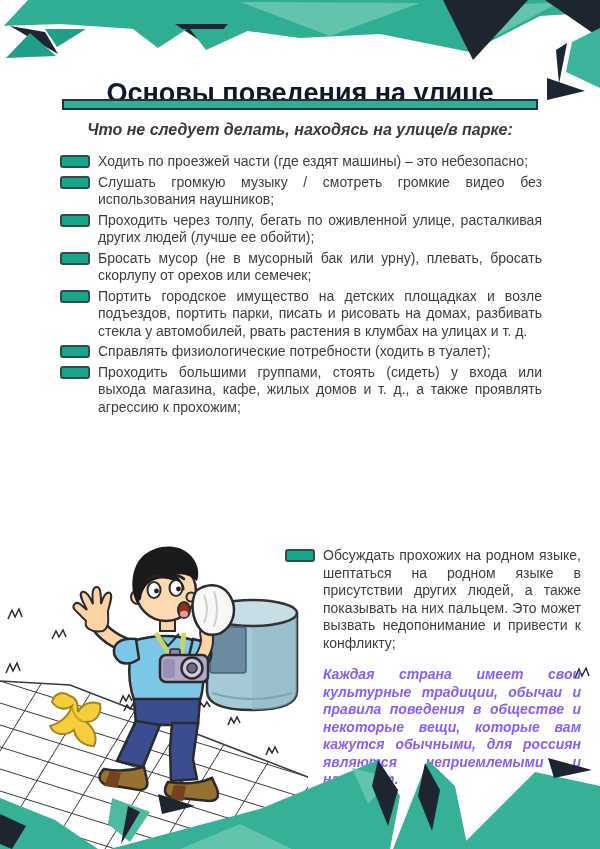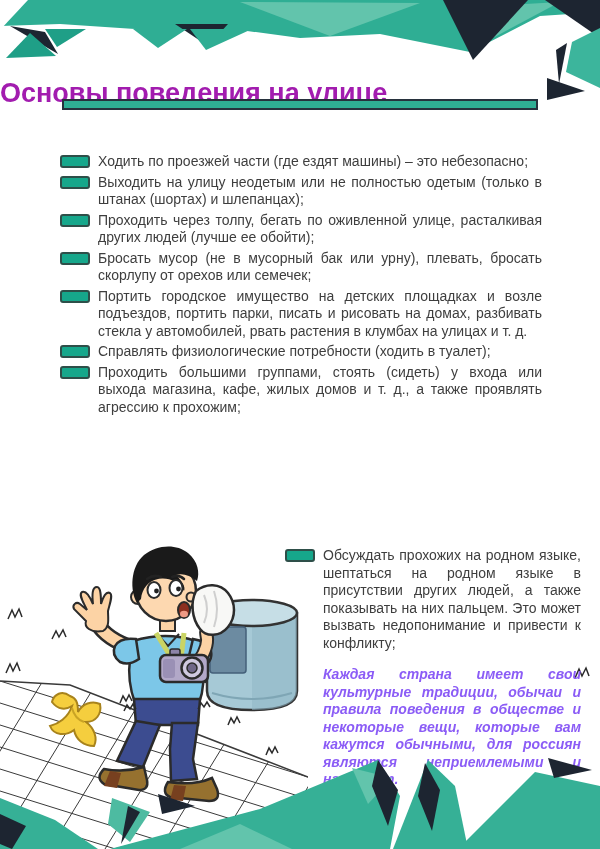--- a/index.html
+++ b/index.html
@@ -10,21 +10,21 @@
   }
   svg { display:block; }
   .deco { position:absolute; left:0; pointer-events:none; }
   .deco-top { top:0; z-index:2; }
   .deco-bottom { bottom:0; z-index:4; }
   .illustration { position:absolute; left:0; top:533px; z-index:1; }
   .grass-right { position:absolute; left:572px; top:660px; z-index:1; }
 
   .title {
     position:absolute; top:60px; left:0; right:0; z-index:3;
-    text-align:left; font-size:27px; font-weight:700; color:#a21caf;
+    text-align:center; font-size:27px; font-weight:700; color:#0f172a;
   }
   .title-bar {
     position:absolute; top:99px; left:62px; width:472px; height:7px; z-index:3;
     background:#2fae94; border:2px solid #27313d;
   }
   .subtitle {
     position:absolute; top:121px; left:0; right:0; z-index:3;
     text-align:center; font-size:16px; font-style:italic; font-weight:700; color:#3a3a3a;
   }
 
@@ -195,29 +195,30 @@
     <polygon points="378,6 398,36 388,72 372,32" fill="#1d2531"></polygon>
     <polygon points="180,95 240,70 292,95" fill="#62c4ac"></polygon>
     <polygon points="393,95 428,6 455,32 468,95" fill="#36b096"></polygon>
     <polygon points="425,9 440,36 432,77 418,42" fill="#1d2531"></polygon>
     <polygon points="458,95 535,18 600,32 600,95" fill="#36b096"></polygon>
     <polygon points="548,4 592,16 554,24" fill="#1d2531"></polygon>
   </svg>
 
   <h1 class="title">Основы поведения на улице</h1>
   <div class="title-bar"></div>
+  <div class="subtitle">Что не следует делать, находясь на улице/в парке:</div>
 
   <div class="rules-list">
     <div class="item">
       <span class="bullet"></span>
       <span class="item-text">Ходить по проезжей части (где ездят машины) – это небезопасно;</span>
     </div>
     <div class="item">
       <span class="bullet"></span>
-      <span class="item-text">Выходить на улицу неодетым или не полностью одетым (только в штанах (шортах) и шлепанцах);</span>
+      <span class="item-text">Слушать громкую музыку / смотреть громкие видео без использования наушников;</span>
     </div>
     <div class="item">
       <span class="bullet"></span>
       <span class="item-text">Проходить через толпу, бегать по оживленной улице, расталкивая других людей (лучше ее обойти);</span>
     </div>
     <div class="item">
       <span class="bullet"></span>
       <span class="item-text">Бросать мусор (не в мусорный бак или урну), плевать, бросать скорлупу от орехов или семечек;</span>
     </div>
     <div class="item">

